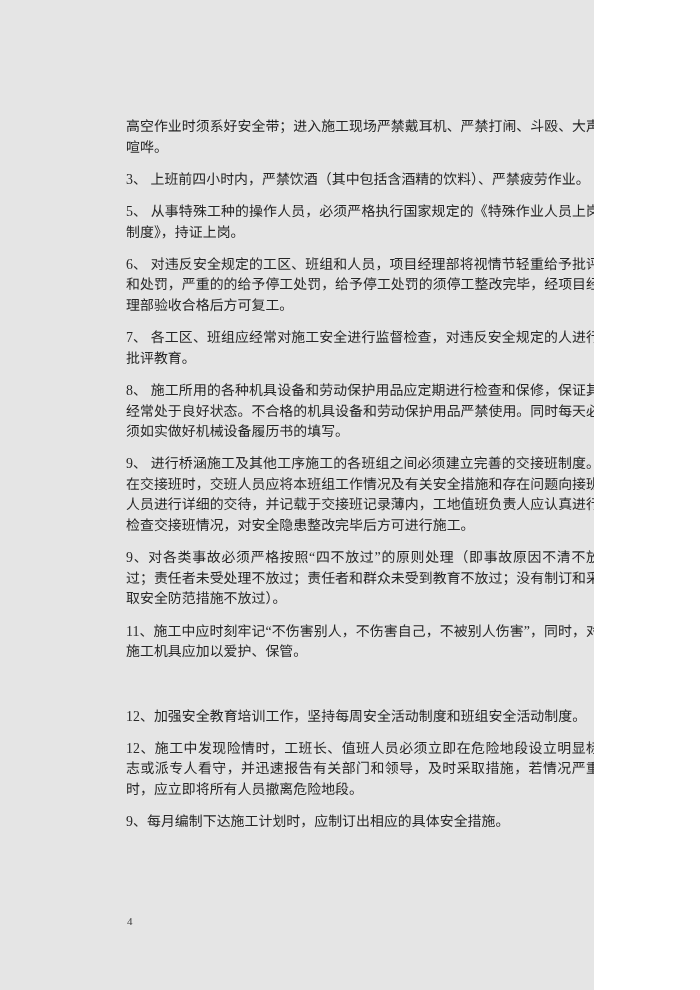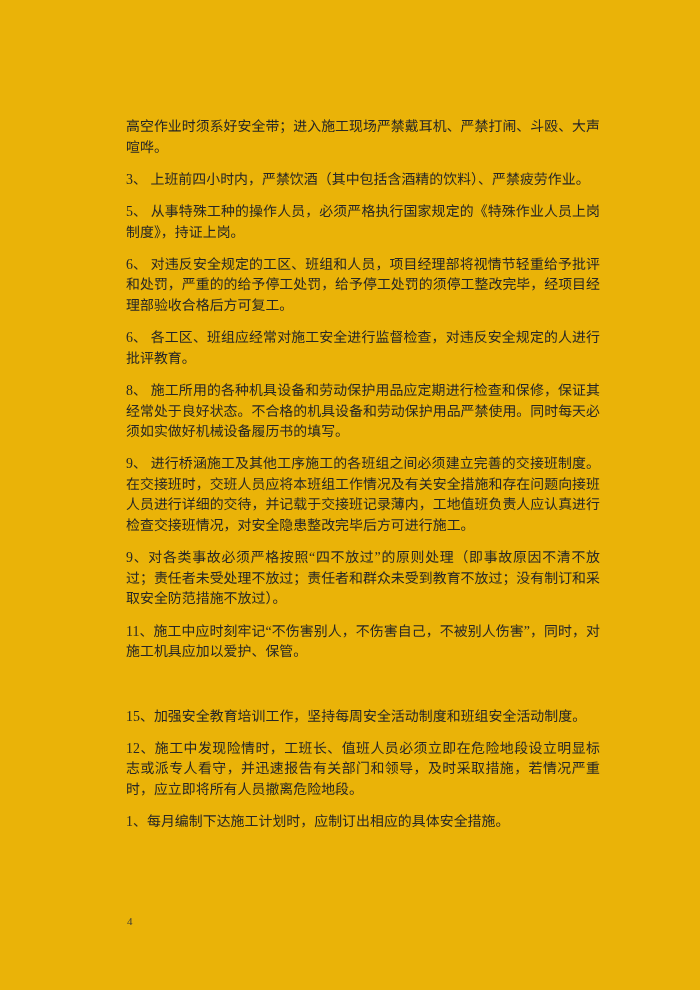--- a/index.html
+++ b/index.html
@@ -2,23 +2,23 @@
 <html lang="zh-CN"><head>
 <meta charset="utf-8">
 <style>
   html, body {
     margin: 0;
     padding: 0;
     background: #ffffff;
   }
   .page {
     position: relative;
-    width: 700px;
+    width: 594px;
     height: 990px;
-    background: #eab308;
+    background: #e5e5e5;
     overflow: hidden;
     font-family: "Liberation Serif", "DejaVu Serif", serif;
     color: #262626;
   }
   .content {
     position: absolute;
     left: 126px;
     top: 117px;
     width: 474px;
   }
@@ -46,26 +46,26 @@
 </style>
 </head>
 <body>
 
 <div class="page">
   <main class="content" id="document-body">
       <p class="para">高空作业时须系好安全带；进入施工现场严禁戴耳机、严禁打闹、斗殴、大声喧哗。</p>
       <p class="para">3、 上班前四小时内，严禁饮酒（其中包括含酒精的饮料）、严禁疲劳作业。</p>
       <p class="para">5、 从事特殊工种的操作人员，必须严格执行国家规定的《特殊作业人员上岗制度》，持证上岗。</p>
       <p class="para">6、 对违反安全规定的工区、班组和人员，项目经理部将视情节轻重给予批评和处罚，严重的的给予停工处罚，给予停工处罚的须停工整改完毕，经项目经理部验收合格后方可复工。</p>
-      <p class="para">6、 各工区、班组应经常对施工安全进行监督检查，对违反安全规定的人进行批评教育。</p>
+      <p class="para">7、 各工区、班组应经常对施工安全进行监督检查，对违反安全规定的人进行批评教育。</p>
       <p class="para">8、 施工所用的各种机具设备和劳动保护用品应定期进行检查和保修，保证其经常处于良好状态。不合格的机具设备和劳动保护用品严禁使用。同时每天必须如实做好机械设备履历书的填写。</p>
       <p class="para">9、 进行桥涵施工及其他工序施工的各班组之间必须建立完善的交接班制度。在交接班时，交班人员应将本班组工作情况及有关安全措施和存在问题向接班人员进行详细的交待，并记载于交接班记录薄内，工地值班负责人应认真进行检查交接班情况，对安全隐患整改完毕后方可进行施工。</p>
       <p class="para">9、对各类事故必须严格按照“四不放过”的原则处理（即事故原因不清不放过；责任者未受处理不放过；责任者和群众未受到教育不放过；没有制订和采取安全防范措施不放过）。</p>
       <p class="para">11、施工中应时刻牢记“不伤害别人，不伤害自己，不被别人伤害”，同时，对施工机具应加以爱护、保管。</p>
       <p class="para blank"></p>
-      <p class="para">15、加强安全教育培训工作，坚持每周安全活动制度和班组安全活动制度。</p>
+      <p class="para">12、加强安全教育培训工作，坚持每周安全活动制度和班组安全活动制度。</p>
       <p class="para">12、施工中发现险情时，工班长、值班人员必须立即在危险地段设立明显标志或派专人看守，并迅速报告有关部门和领导，及时采取措施，若情况严重时，应立即将所有人员撤离危险地段。</p>
-      <p class="para">1、每月编制下达施工计划时，应制订出相应的具体安全措施。</p>
+      <p class="para">9、每月编制下达施工计划时，应制订出相应的具体安全措施。</p>
     </main>
   <footer class="footer">
     <span class="page-number">4</span>
   </footer>
 </div>
 
 </body></html>

